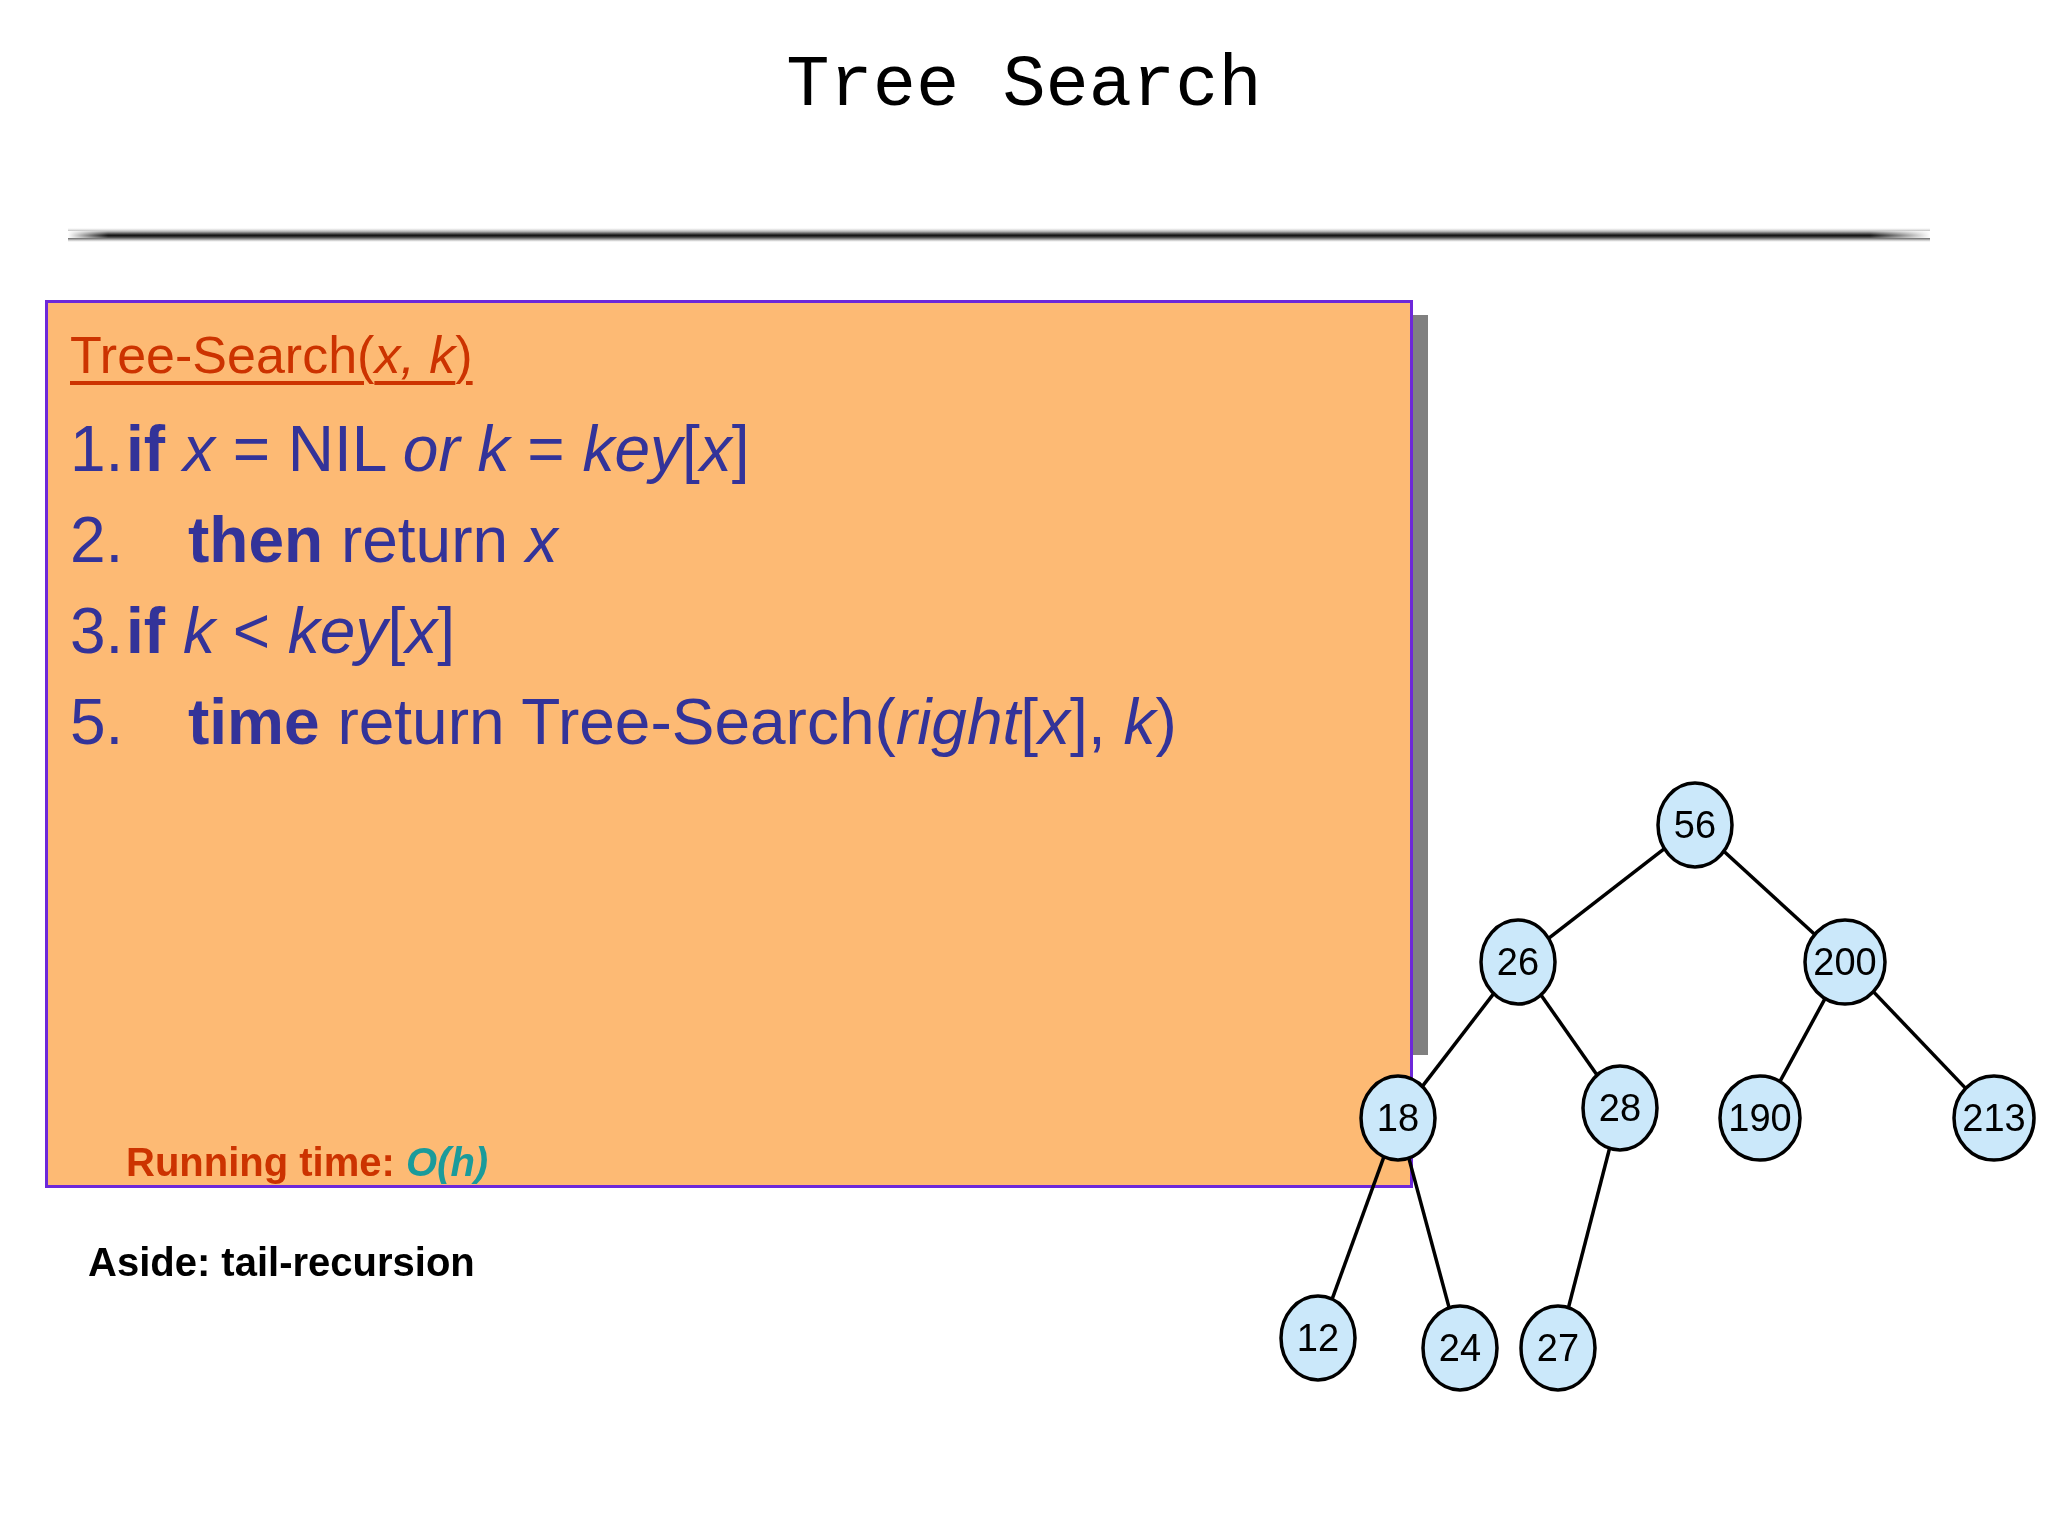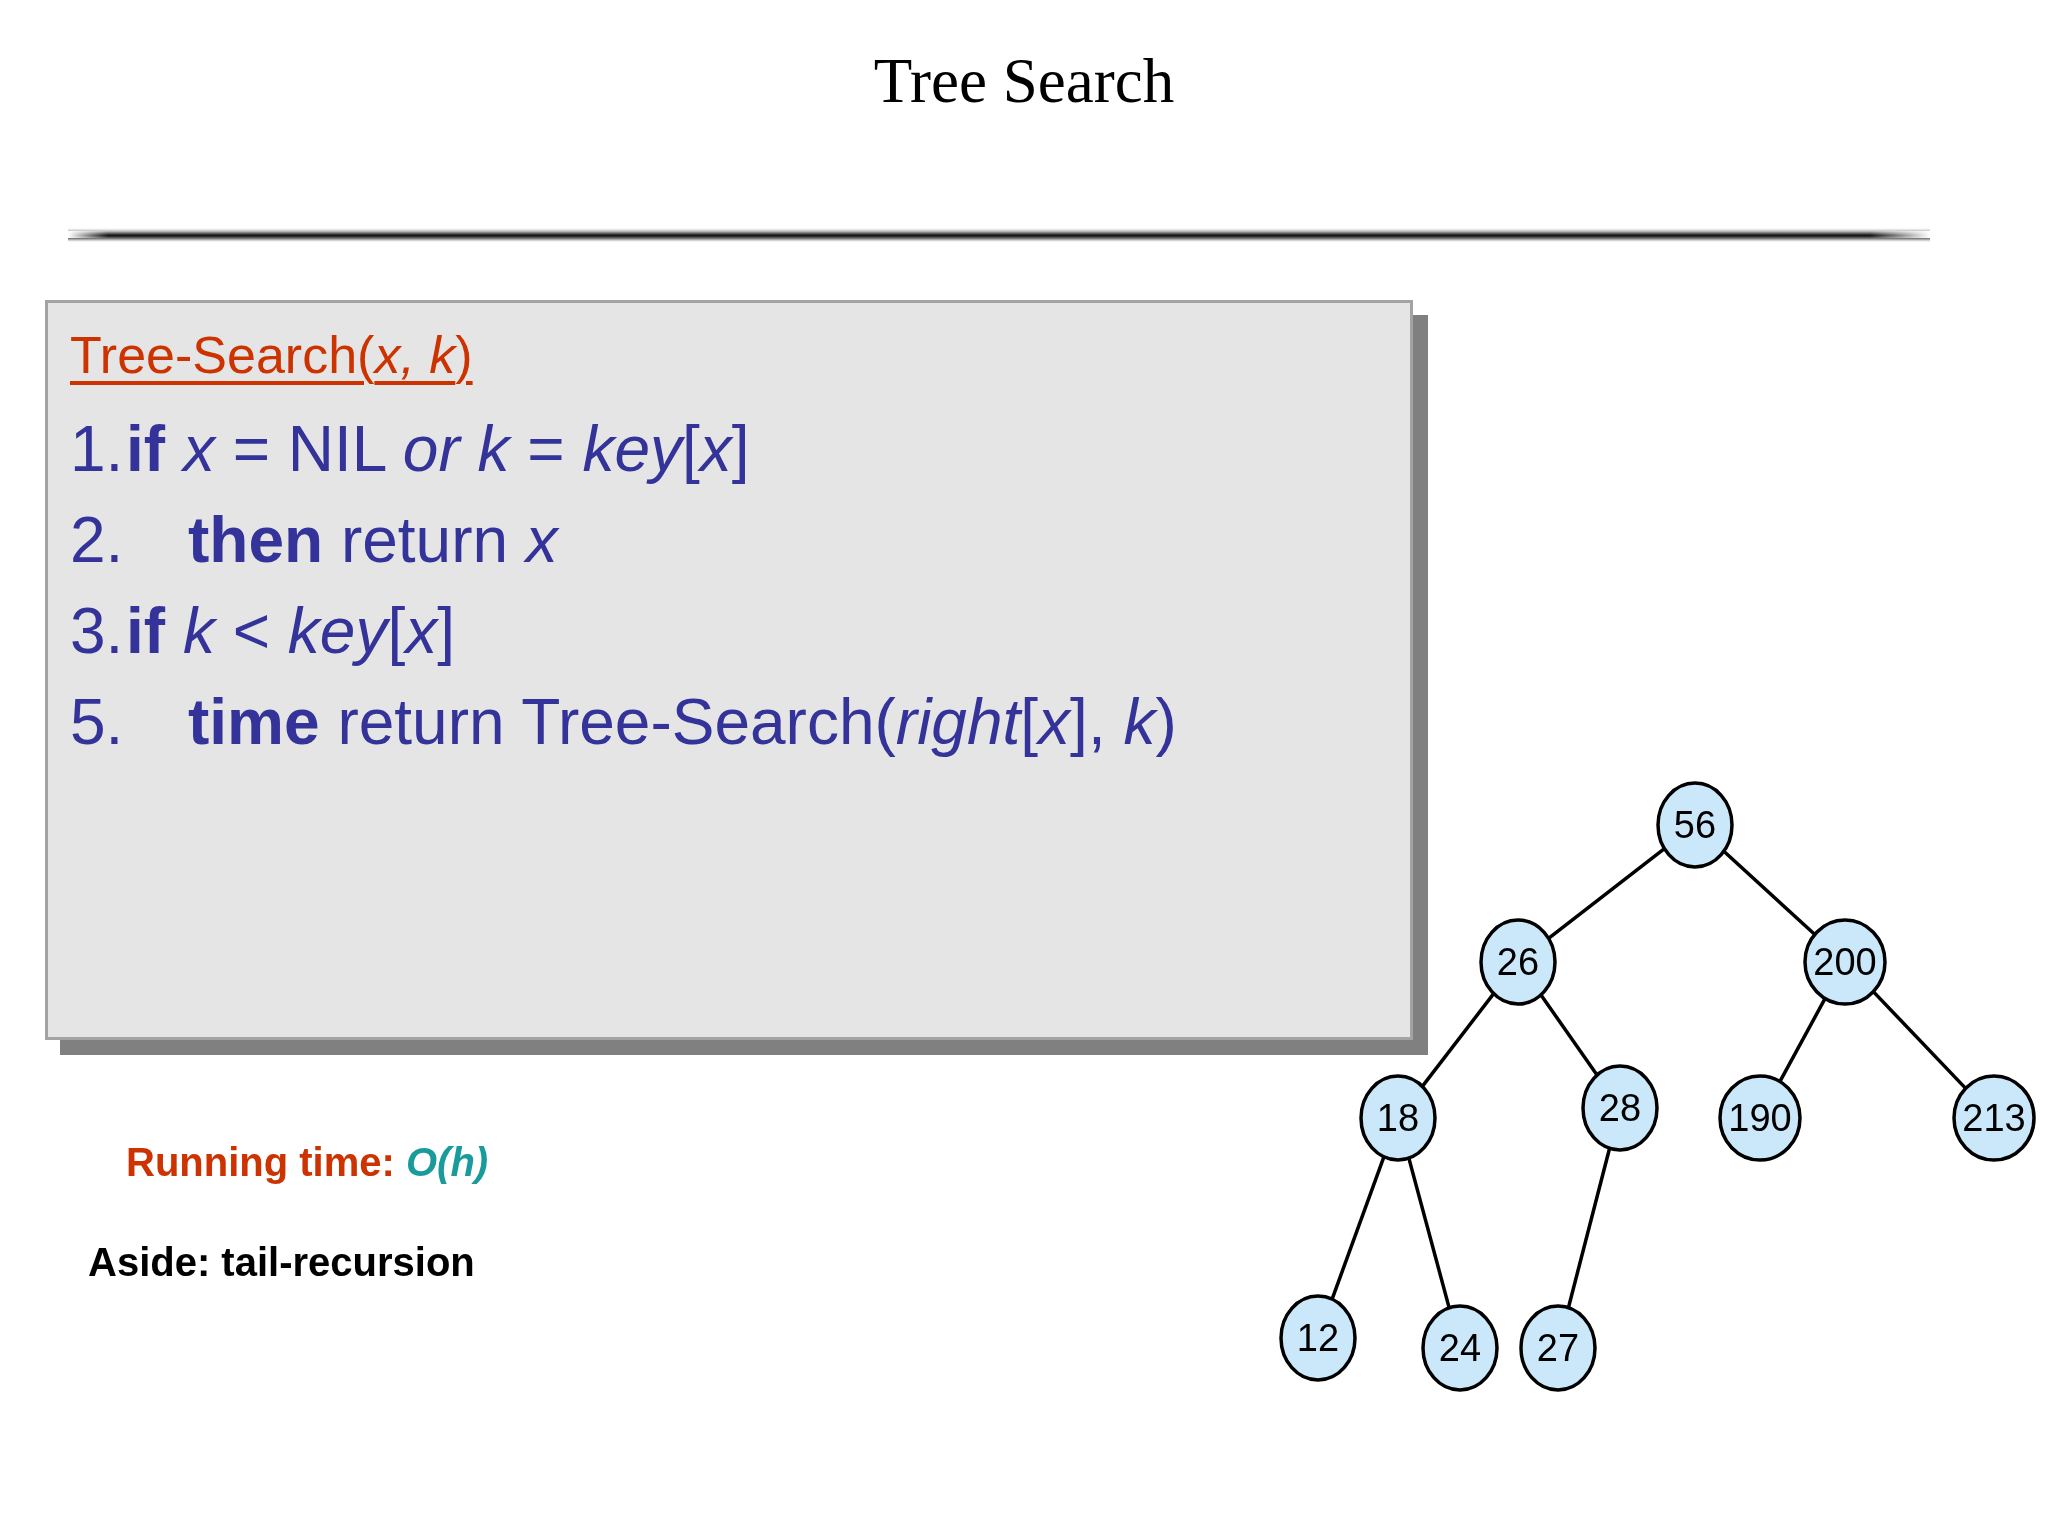--- a/index.html
+++ b/index.html
@@ -15,22 +15,22 @@
     font-family: "Liberation Sans", sans-serif;
   }
 
   
   #slide-title {
     position: absolute;
     left: 0;
     top: 50px;
     width: 2048px;
     text-align: center;
-    font-family: Liberation Serif, serif;
-    font-size: 63px;
+    font-family: Liberation Mono, monospace;
+    font-size: 72px;
     font-weight: 400;
     color: #000000;
     letter-spacing: 0px;
     line-height: 1.0;
   }
 
   
   #title-rule {
     position: absolute;
     left: 68px;
@@ -70,23 +70,23 @@
     top: 315px;
     width: 1368px;
     height: 740px;
     background: #808080;
   }
   #code-panel {
     position: absolute;
     left: 45px;
     top: 300px;
     width: 1368px;
-    height: 740px;
-    background: #e5e5e5;
-    border: 3px solid #a3a3a3;
+    height: 888px;
+    background: #fdba74;
+    border: 3px solid #6d28d9;
     box-sizing: border-box;
   }
   #code-inner {
     position: absolute;
     left: 22px;
     top: 22px;
     right: 10px;
   }
 
   .code-header {

